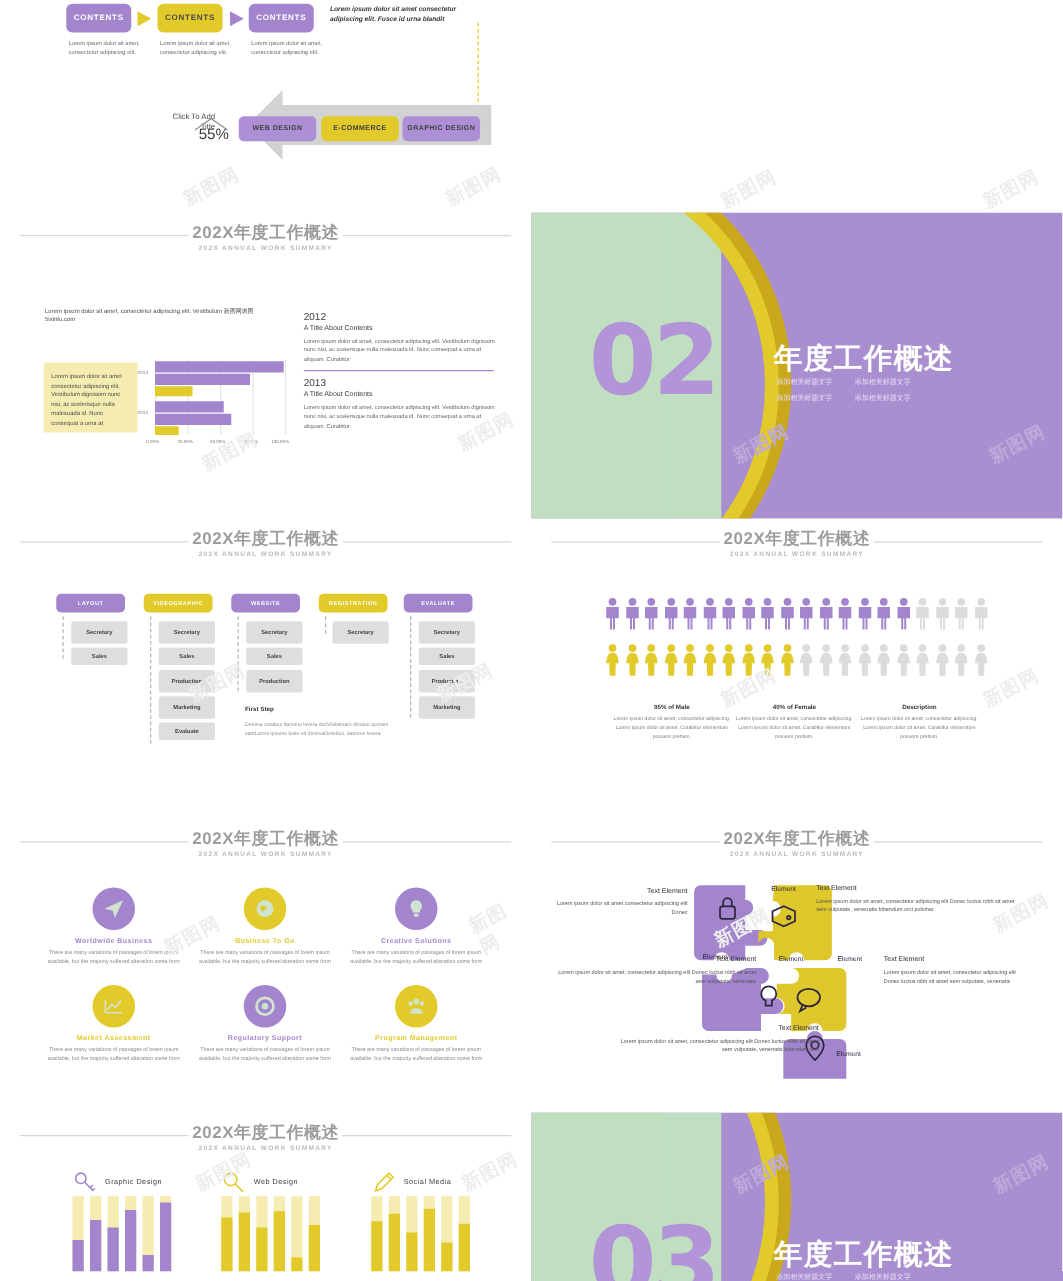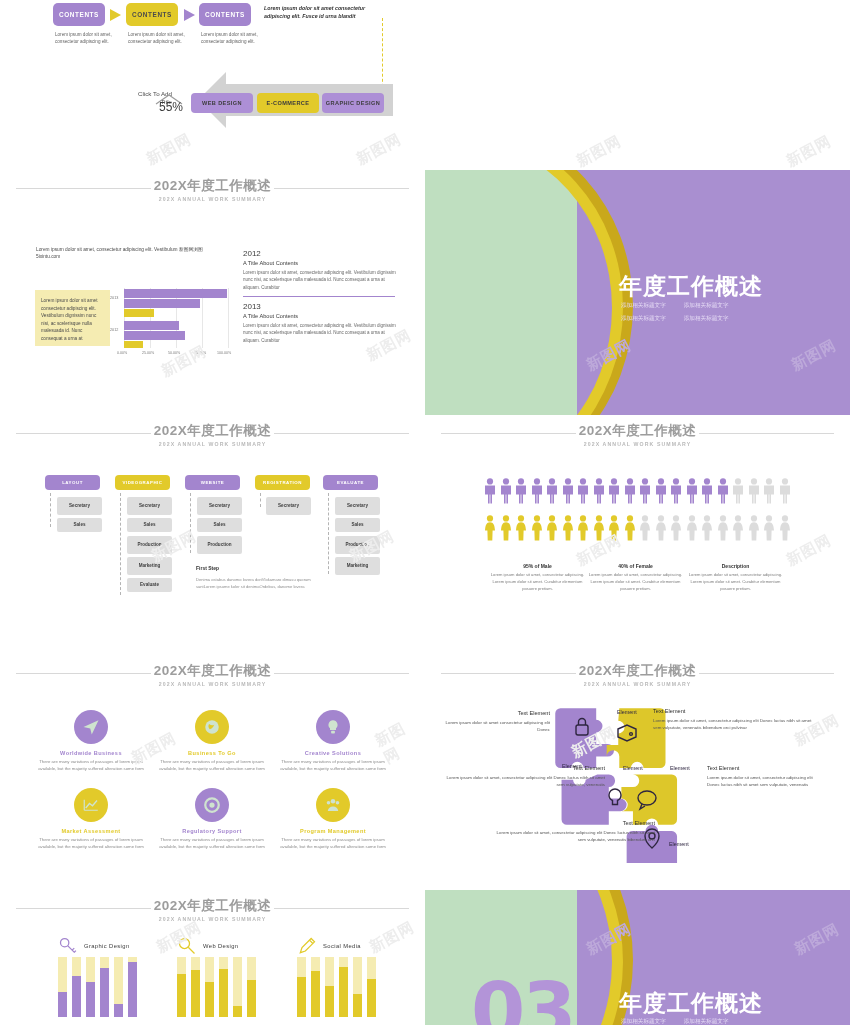--- a/index.html
+++ b/index.html
@@ -196,20 +196,21 @@
   <div class="wm" style="left:365px;top:166px;">新图网</div>
 </div>
 
 <div class="slide" style="left:425px;top:170px;width:425px;height:245px;">
   <div class="sec">
     <div class="green" style="width:152px;"></div>
     <div class="ring" style="left:-118px;top:-44px;width:300px;height:334px;border:13px solid #c9a81b;background:transparent;"></div>
     <div class="ring" style="left:-124px;top:-40px;width:300px;height:334px;border:11px solid #e2ca2a;background:transparent;"></div>
     <div style="position:absolute;left:0;top:0;width:110px;bottom:0;background:#bfdfc0;"></div>
 
+    <div class="secnum" style="left:46px;top:88px;font-size:78px;">02</div>
     <div class="secttl" style="left:194px;top:101px;font-size:23px;letter-spacing:1px;">年度工作概述</div>
     <div class="secbul" style="left:196px;top:132px;font-size:5.6px;row-gap:5px;column-gap:18px;">
       <span>添加相关标题文字</span>
       <span>添加相关标题文字</span>
       <span>添加相关标题文字</span>
       <span>添加相关标题文字</span>
     </div>
     <div class="wm" style="left:160px;top:176px;color:#bda9da;">新图网</div>
     <div class="wm" style="left:365px;top:176px;color:#bda9da;">新图网</div>
   </div>

